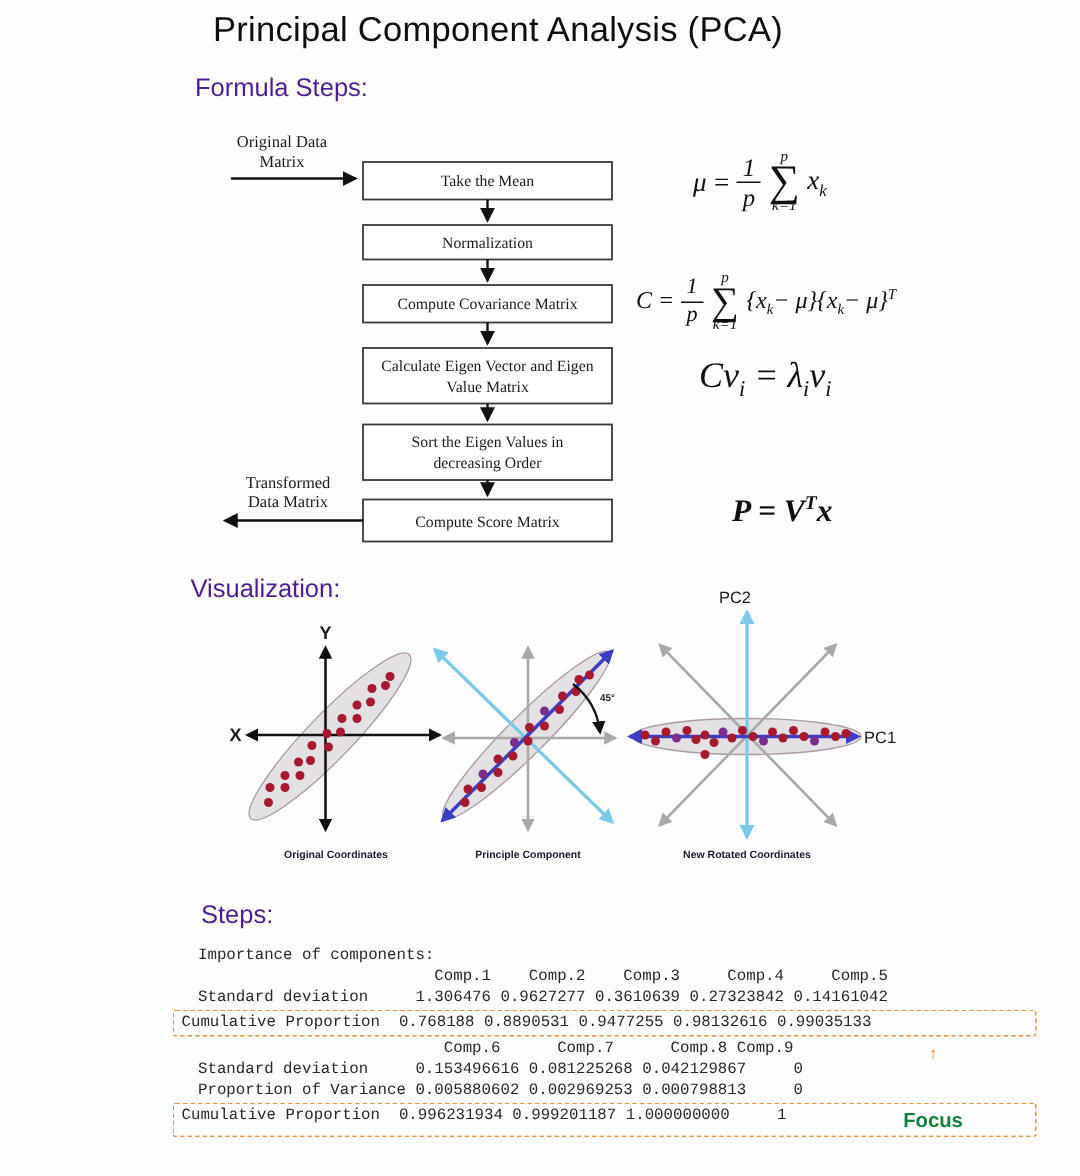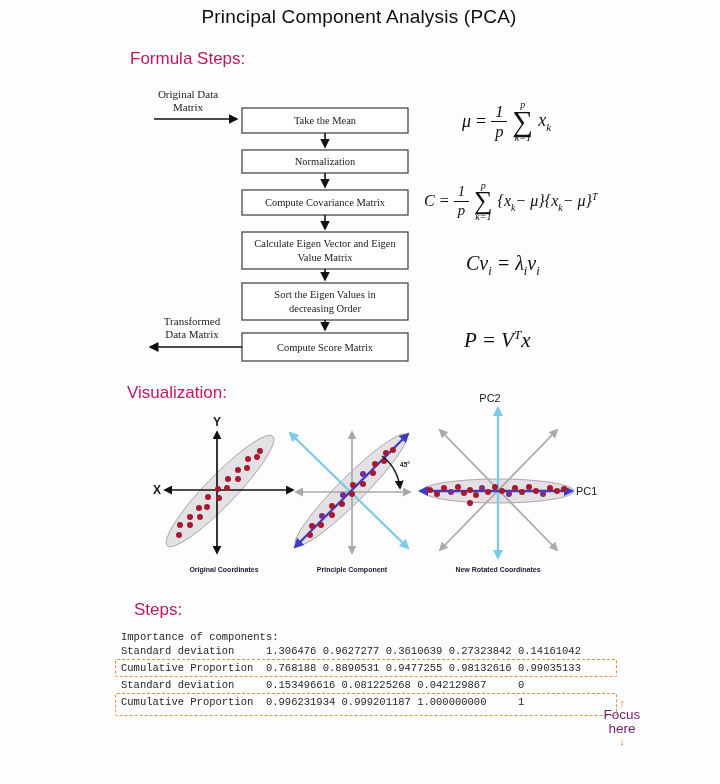--- a/index.html
+++ b/index.html
@@ -3,23 +3,23 @@
 <meta charset="utf-8">
 <style>
   html,body { margin:0; padding:0; }
   body { background:#ffffff; }
   .page {
     position:relative; width:720px; height:784px; background:#fdfdfd;
     font-family:"Liberation Sans", sans-serif; color:#111; overflow:hidden;
   }
   .title {
     position:absolute; top:6px; left:0; width:664px; text-align:center;
-    font-size:19px; letter-spacing:0.2px; color:#0e0e0e;margin-left:27px;
-  }
-  .sec-heading { position:absolute; font-size:17px; color:#be185d; }
+    font-size:23px; letter-spacing:0.2px; color:#0e0e0e;
+  }
+  .sec-heading { position:absolute; font-size:17px; color:#4c1d95; }
   #h-formula { left:130px; top:49px; }
   #h-viz { left:127px; top:383px;text-align:center; }
   #h-output { left:134px; top:600px; }
 
   svg text { font-family:"Liberation Serif", serif; fill:#1b1b1b; }
   .boxtxt { font-size:10.5px; }
   .sidetxt { font-size:11px; }
   .axislbl { font-family:"Liberation Sans", sans-serif; font-size:12px; font-weight:bold; fill:#1a1a1a; }
   .pclbl { font-family:"Liberation Sans", sans-serif; font-size:11px; fill:#1a1a1a; }
   .caption { font-family:"Liberation Sans", sans-serif; font-size:7px; font-weight:bold; fill:#19192e; }
@@ -33,33 +33,33 @@
   .frac .num { border-bottom:1.3px solid #0f0f0f; padding:0 4px 1px 4px; }
   .frac .den { padding-top:1px; }
   .bigsum { display:inline-flex; flex-direction:column; align-items:center; line-height:1; }
   .bigsum .slim { font-size:10px; font-style:italic; }
   .bigsum .sig { font-size:29px; line-height:0.8; font-style:normal; }
   .formula sub { font-size:0.62em; font-style:italic; }
   .formula sup { font-size:0.62em; font-style:italic; }
 
   .out-block { position:absolute; left:115px; top:630px; font-family:"Liberation Mono", monospace;
     font-size:10.5px; line-height:14px; color:#262626; }
-  .out-line { white-space:pre; padding-left:6px; }
+  .out-line { white-space:pre; padding-left:6px;margin-left:11px; }
   .out-line.hl {
     border:1px dashed #e8923e; border-radius:2px; padding:1px 5px; margin:1px 0;
-    width:502px; box-sizing:border-box; overflow:hidden;
+    width:576px; box-sizing:border-box; overflow:hidden;
   }
   .out-line.hl.tall { padding-bottom:6px; }
 
   .focus {
     position:absolute; left:596px; top:698px; width:52px; text-align:center;
     font-family:"Liberation Sans", sans-serif; line-height:1.0;
   }
   .focus .arr { color:#e8833a; font-size:11px; line-height:10px; font-weight:bold; }
-  .focus .txt { color:#701a75; font-size:13.5px; font-weight:normal; line-height:14px; }
+  .focus .txt { color:#15803d; font-size:13.5px; font-weight:bold; line-height:14px;margin-top:32px; }
 </style>
 </head>
 <body>
 
 <div class="page">
 
   <div class="title">Principal Component Analysis (PCA)</div>
   <div class="sec-heading" id="h-formula">Formula Steps:</div>
   <div class="sec-heading" id="h-viz">Visualization:</div>
   <div class="sec-heading" id="h-output">Steps:</div>
@@ -133,25 +133,25 @@
       <span class="den">p</span>
     </span>
     <span class="bigsum">
       <span class="slim">p</span>
       <span class="sig" style="font-size:26px;">∑</span>
       <span class="slim">k=1</span>
     </span>
     <span><span>{x</span><sub>k</sub><span>− μ}{x</span><sub>k</sub><span>− μ}</span><sup>T</sup></span>
   </div>
 
-  <div class="formula" style="left:466px; top:238px; font-size:20px;margin-top:14px;">
+  <div class="formula" style="left:466px; top:238px; font-size:24px;">
     <span><span>Cv</span><sub>i</sub><span> </span><span>= λ</span><sub>i</sub><span>v</span><sub>i</sub></span>
   </div>
 
-  <div class="formula" style="left:464px; top:327px; font-size:21px;">
+  <div class="formula" style="left:488px; top:327px; font-size:21px;font-weight:bold;">
     <span><span>P = V</span><sup>T</sup><span>x</span></span>
   </div>
 
   <svg style="position:absolute;left:120px;top:390px;" width="480" height="195" viewBox="0 0 480 195">
     <defs>
       <marker id="mka-black" viewBox="0 0 10 10" refX="8" refY="5" markerUnits="userSpaceOnUse" markerWidth="9" markerHeight="9" orient="auto-start-reverse">
         <path d="M0,0 L10,5 L0,10 z" fill="#111"></path>
       </marker>
       <marker id="mka-grey" viewBox="0 0 10 10" refX="8" refY="5" markerUnits="userSpaceOnUse" markerWidth="9" markerHeight="9" orient="auto-start-reverse">
         <path d="M0,0 L10,5 L0,10 z" fill="#a9a9a9"></path>
@@ -254,23 +254,26 @@
           <circle cx="430" cy="98" r="3"></circle>
           <circle cx="437" cy="101" r="3"></circle>
         <circle cx="444" cy="99" r="3"></circle>
       </g>
       <text class="caption" x="378" y="182" text-anchor="middle">New Rotated Coordinates</text>
     </g>
   </svg>
 
   <div class="out-block">
     <div class="out-line">Importance of components:</div>
+    <div class="out-line">                         Comp.1    Comp.2    Comp.3     Comp.4     Comp.5</div>
     <div class="out-line">Standard deviation     1.306476 0.9627277 0.3610639 0.27323842 0.14161042</div>
     <div class="out-line hl">Cumulative Proportion  0.768188 0.8890531 0.9477255 0.98132616 0.99035133</div>
+    <div class="out-line">                          Comp.6      Comp.7      Comp.8 Comp.9</div>
     <div class="out-line">Standard deviation     0.153496616 0.081225268 0.042129867     0</div>
+    <div class="out-line">Proportion of Variance 0.005880602 0.002969253 0.000798813     0</div>
     <div class="out-line hl tall">Cumulative Proportion  0.996231934 0.999201187 1.000000000     1</div>
   </div>
 
   <div class="focus">
     <div class="arr">↑</div>
     <div class="txt">Focus</div>
     <div class="txt">here</div>
     <div class="arr">↓</div>
   </div>
 

